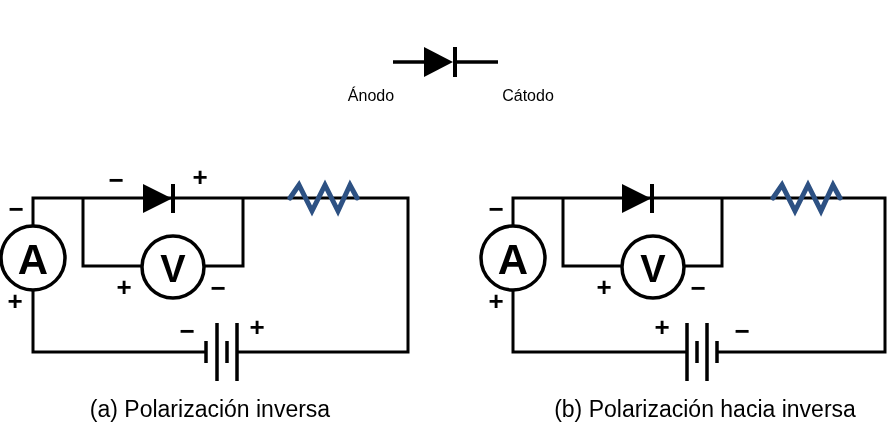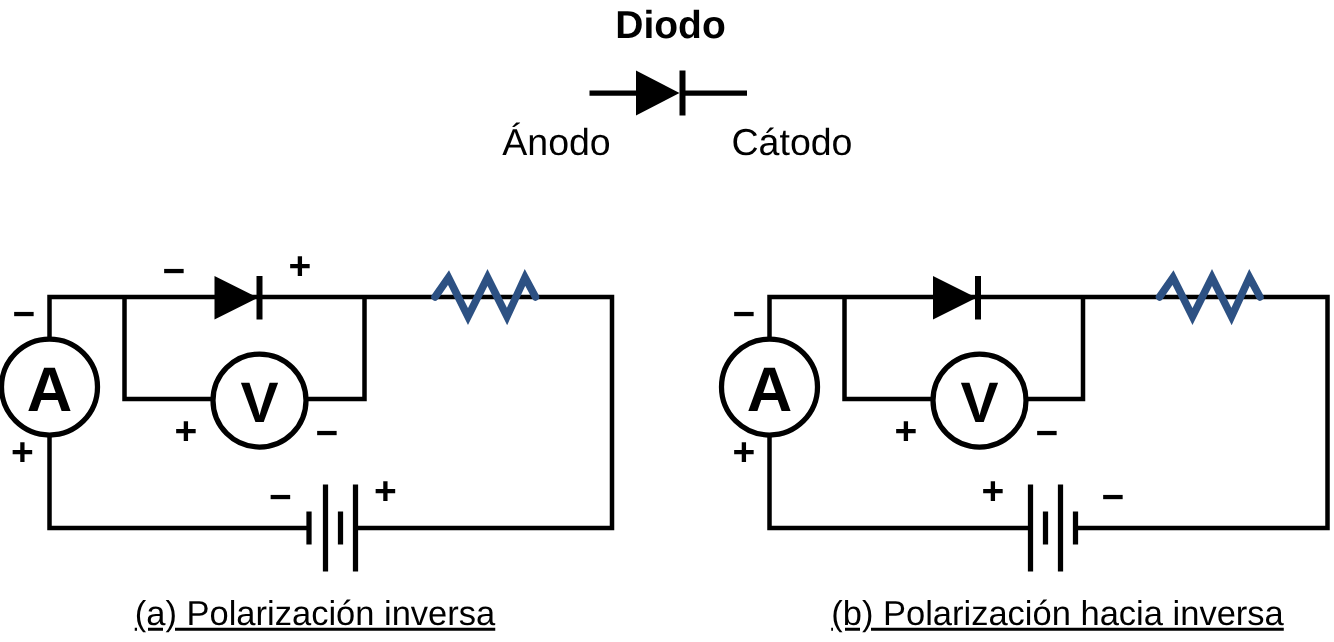--- a/index.html
+++ b/index.html
@@ -13,22 +13,22 @@
   .stage svg{position:absolute;left:0;top:0;}
   .txt{
     position:absolute;
     transform:translate(-50%,-50%);
     white-space:nowrap;
     color:#000;
     line-height:1;
     user-select:none;
   }
   .title{font-size:26px;font-weight:bold;}
-  .label{font-size:25px;}
-  .caption{font-size:23px;text-decoration:underline;}
+  .label{font-size:16px;}
+  .caption{font-size:23px;}
   .sign{font-size:26px;font-weight:bold;}
   .meter-letter{font-size:42px;font-weight:bold;}
   .wire{stroke:#000;stroke-width:3;fill:none;}
   .plate{stroke:#000;stroke-width:3.5;fill:none;}
   .diode-bar{stroke:#000;stroke-width:4;fill:none;}
   .diode-tri{fill:#000;stroke:none;}
   .meter-circle{fill:#fff;stroke:#000;stroke-width:3.5;}
   .resistor{stroke:#2d5183;stroke-width:5;fill:none;stroke-linejoin:miter;stroke-linecap:round;}
 </style>
 </head>
@@ -83,21 +83,20 @@
       <g>
         <polygon class="diode-tri" points="622,184 622,213 651,198.5"></polygon>
         <path class="diode-bar" d="M652,184 L652,213"></path>
       </g>
       <polyline class="resistor" points="773,198 782,185 795,211 808,185 821,211 833,185 840,198"></polyline>
       <circle class="meter-circle" cx="513" cy="258" r="32"></circle>
       <circle class="meter-circle" cx="653" cy="267" r="31"></circle>
     </g>
   </svg>
 
-  <span class="txt title" style="left:447px;top:16px;">Diodo</span>
   <span class="txt label" style="left:371px;top:96px;">Ánodo</span>
   <span class="txt label" style="left:528px;top:96px;">Cátodo</span>
 
   <span class="txt sign" style="left:16px;top:209px;">−</span>
   <span class="txt sign" style="left:15px;top:301px;">+</span>
   <span class="txt meter-letter" style="left:33px;top:260px;">A</span>
   <span class="txt sign" style="left:116px;top:180px;">−</span>
   <span class="txt sign" style="left:200px;top:177px;">+</span>
   <span class="txt sign" style="left:124px;top:287px;">+</span>
   <span class="txt sign" style="left:218px;top:288px;">−</span>

